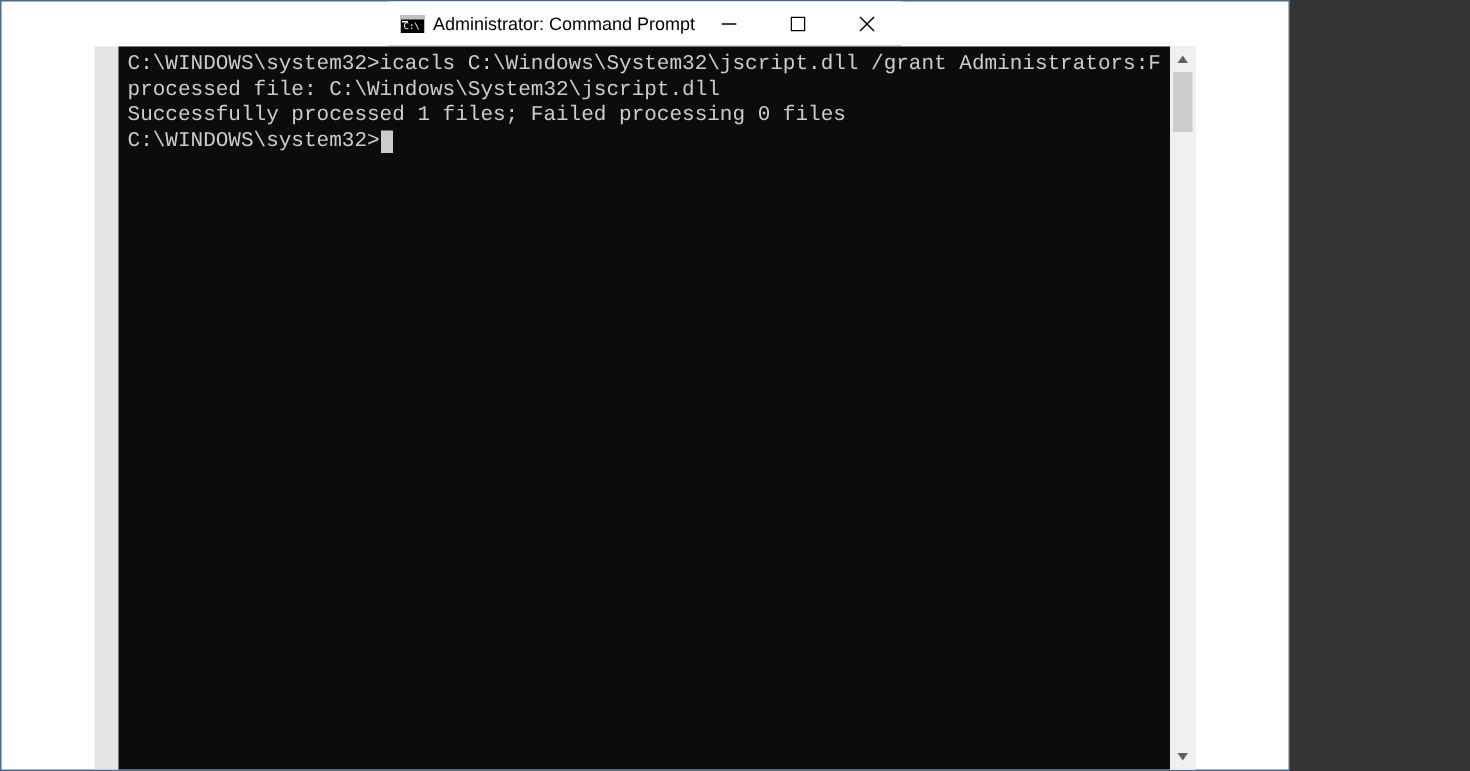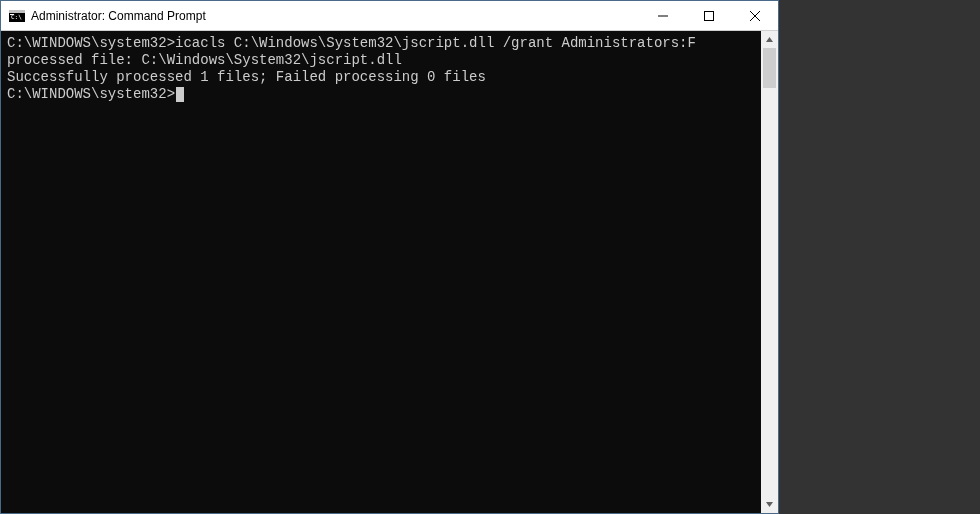--- a/index.html
+++ b/index.html
@@ -8,26 +8,27 @@
     height: 514px;
     background: #333;
     font-family: "Segoe UI", Tahoma, sans-serif;
     overflow: hidden;
     position: relative;
   }
   .window {
     position: absolute;
     top: 0;
     left: 0;
-    width: 779px;
+    width: 860px;
     height: 514px;
     background: #fff;
     border: 1px solid #4a6a8a;
     display: flex;
     flex-direction: column;
+    align-items: center;
   }
   .titlebar {
     height: 30px;
     background: #fff;
     display: flex;
     align-items: center;
     flex-shrink: 0;
     border-bottom: 1px solid #d0d0d0;
   }
   .app-icon {
@@ -57,20 +58,21 @@
     justify-content: center;
     color: #000;
   }
   .tbtn svg { display:block; }
 
   .client {
     flex: 1;
     display: flex;
     min-height: 0;
     background: #e5e5e5;
+    padding-left: 16px;
   }
   .terminal {
     flex: 1;
     background: #0c0c0c;
     color: #cccccc;
     font-family: Consolas, "Courier New", monospace;
     font-size: 14px;
     line-height: 17px;
     padding: 4px 6px;
     white-space: pre;

